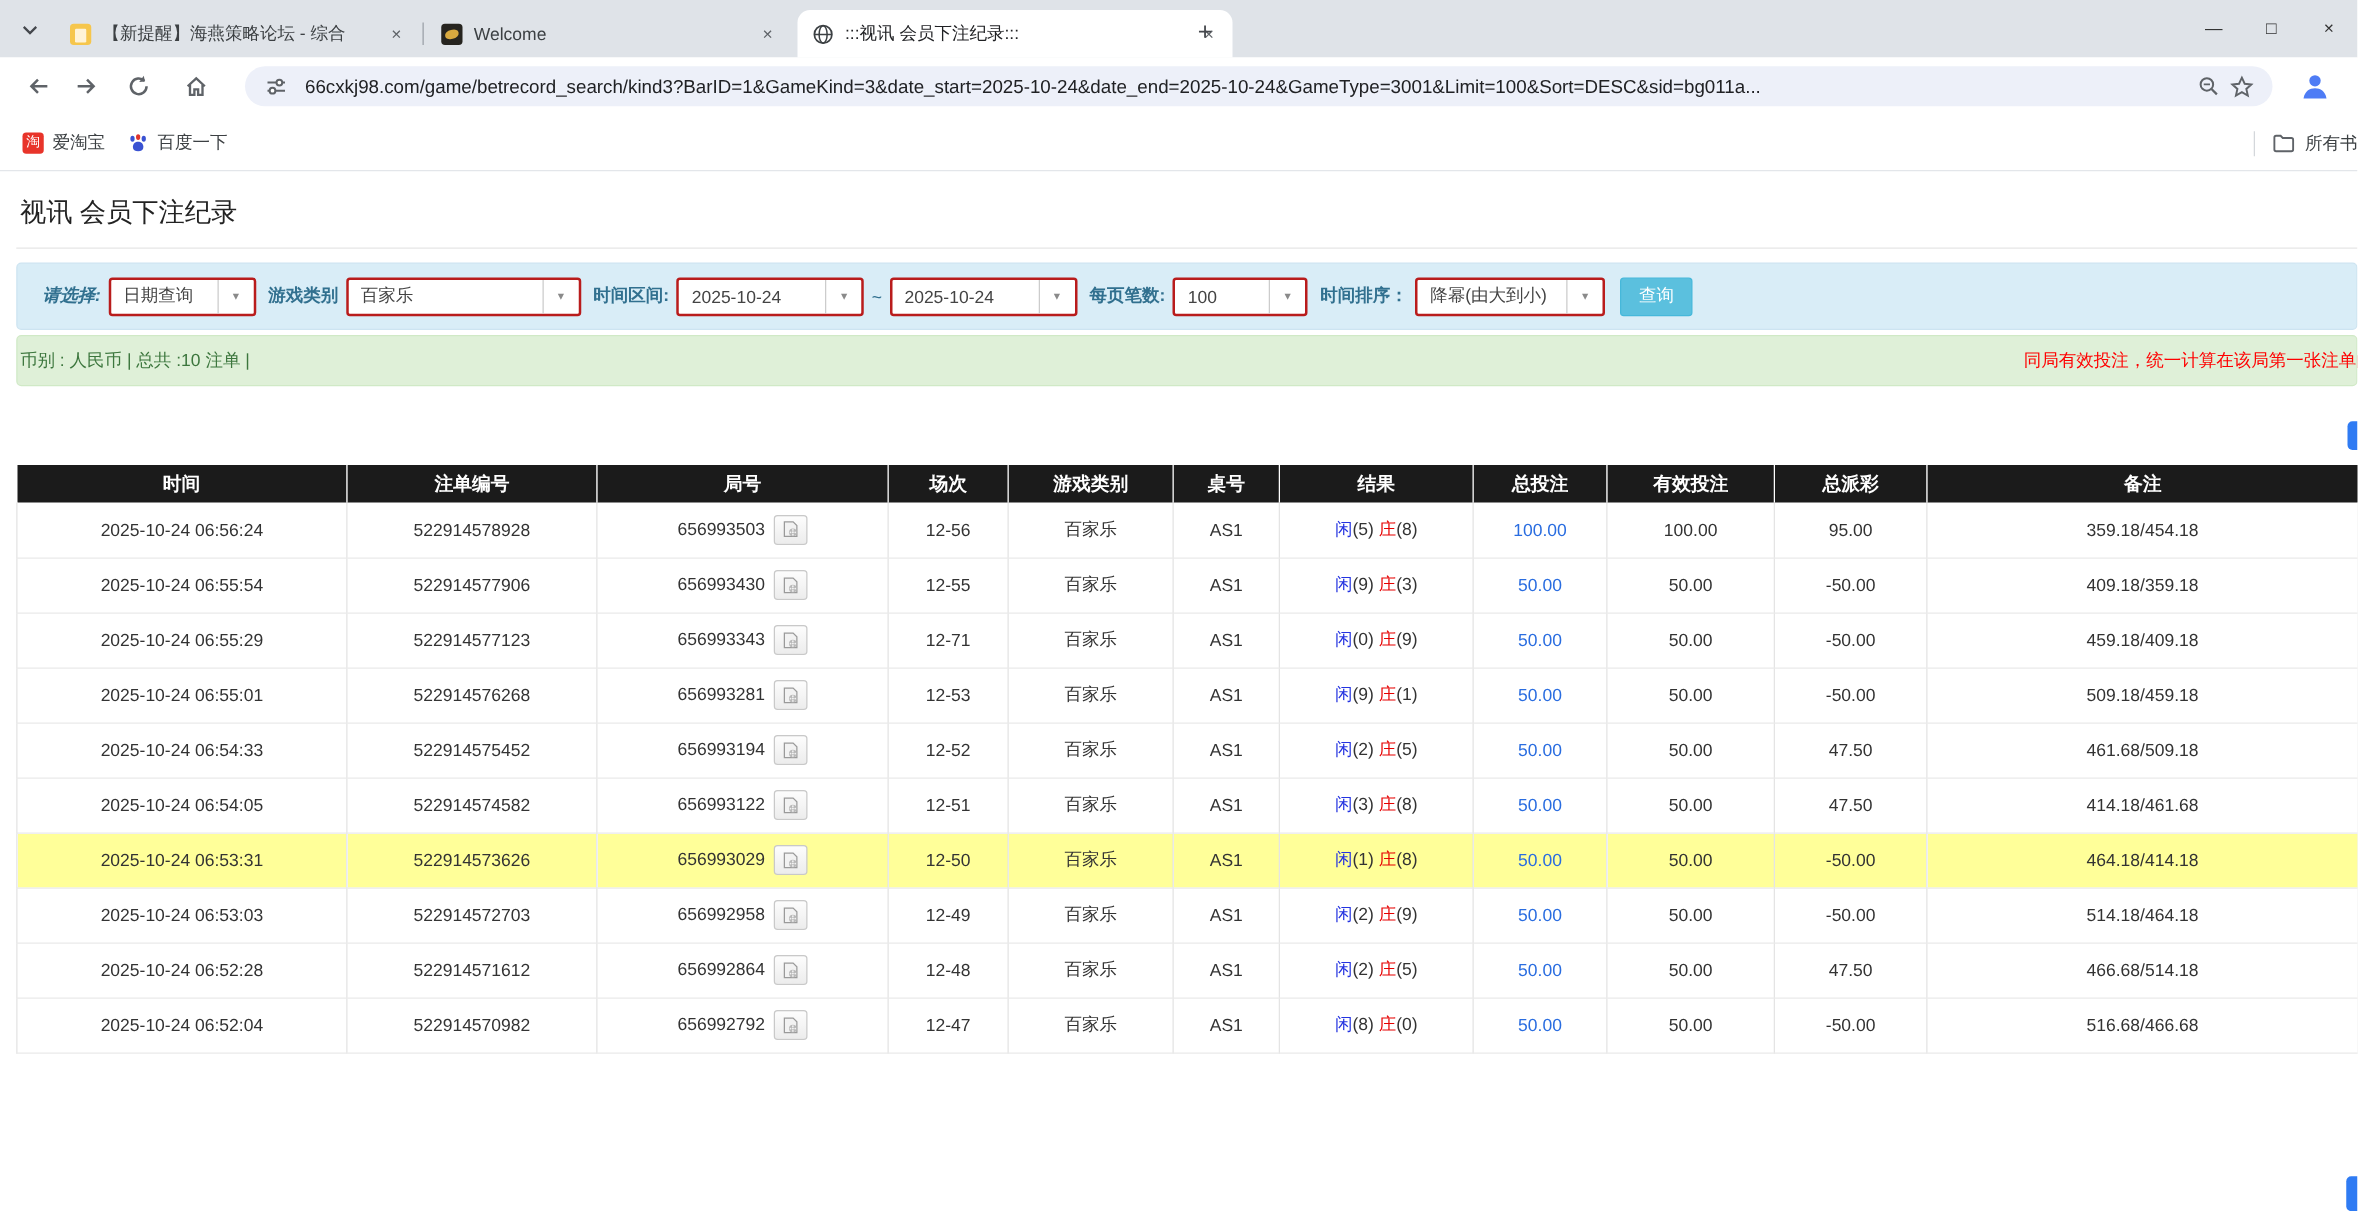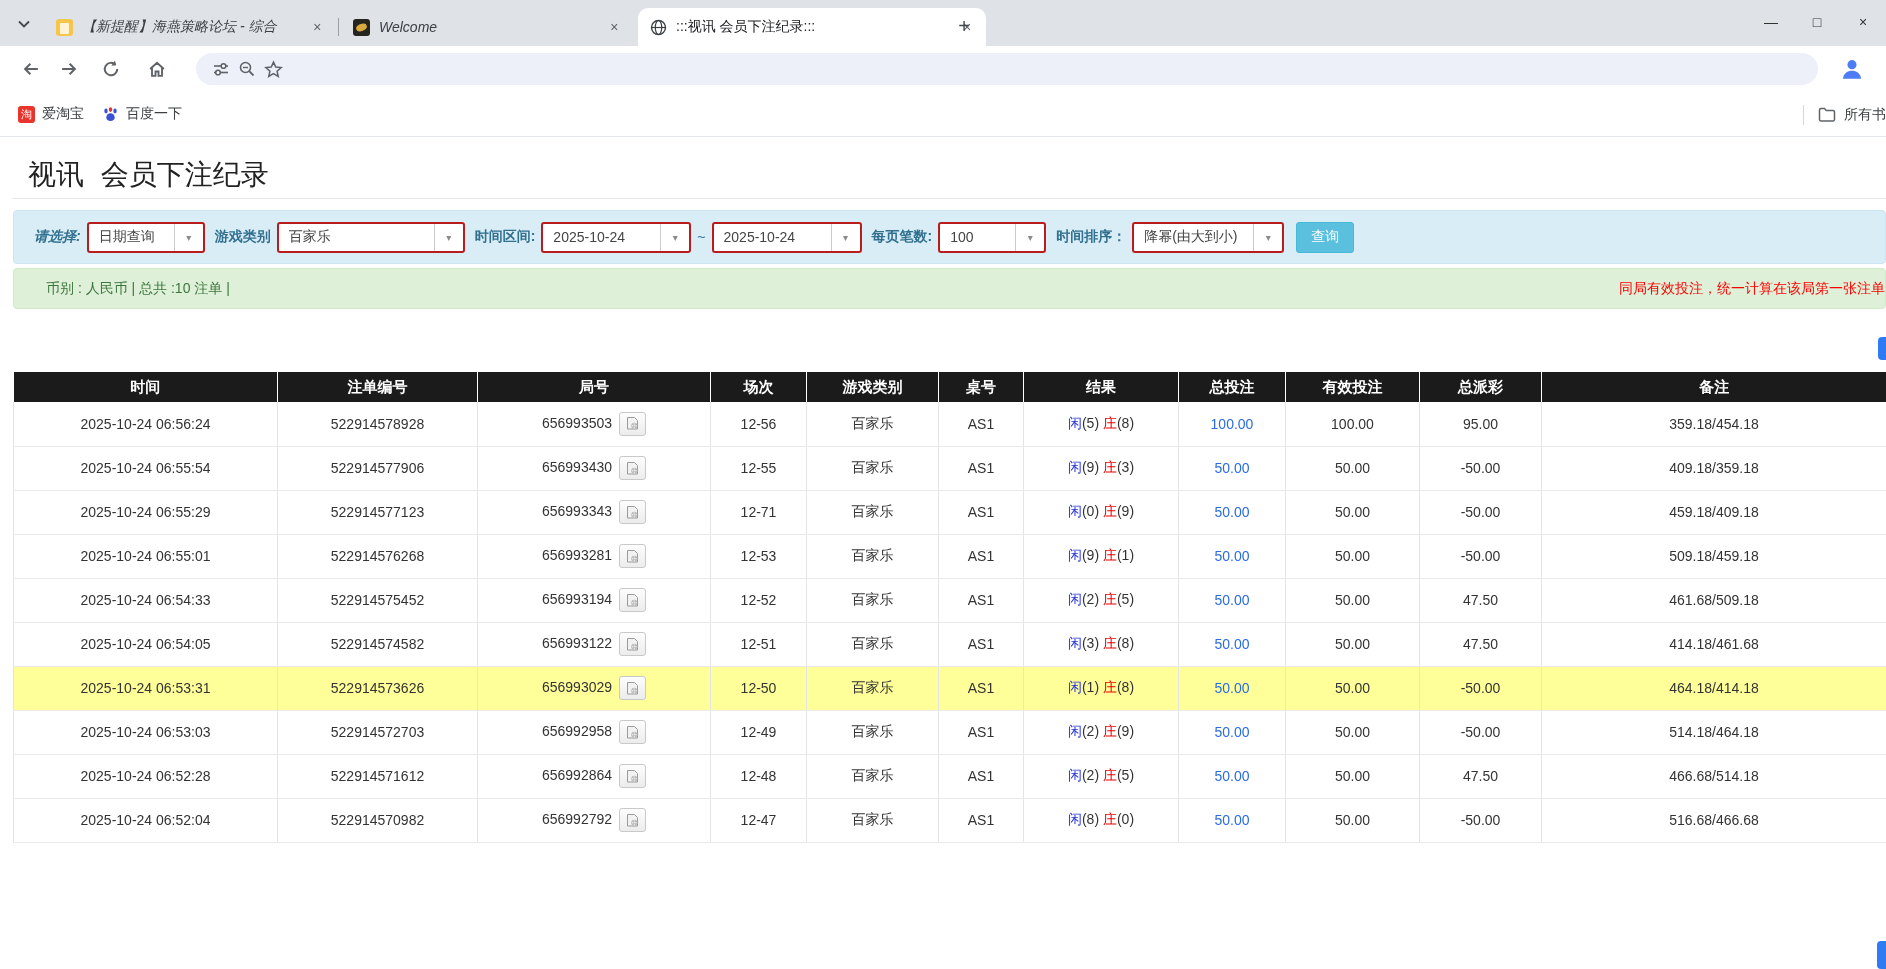--- a/index.html
+++ b/index.html
@@ -10,21 +10,21 @@
   
   .tabstrip { position:absolute; top:0; left:0; width:1886px; height:46px; background:#dfe3e8; }
   .tab-search { position:absolute; left:10px; top:10px; width:28px; height:28px; border-radius:50%;
                 display:flex; align-items:center; justify-content:center; color:#45484d; font-size:13px; cursor:pointer; }
   .tab { position:absolute; top:8px; height:38px; display:flex; align-items:center; padding:0 10px 0 12px;
          font-size:14px; color:#3c4043; }
   .tab .favicon { width:17px; height:17px; margin-right:9px; flex:0 0 auto; }
   .tab .t-title { flex:1; overflow:hidden; white-space:nowrap; }
   .tab .t-close { width:18px; height:18px; border-radius:50%; display:flex; align-items:center; justify-content:center;
                   font-size:14px; color:#5f6368; margin-left:8px; }
-  .tab.inactive { width:292px;font-style:italic; }
+  .tab.inactive { width:292px; }
   .tab.active { background:#fff; border-radius:10px 10px 0 0; top:8px; height:38px; width:348px; color:#202124; }
   .tab-sep { position:absolute; top:18px; width:1px; height:18px; background:#9aa0a6; }
   .newtab-btn { position:absolute; left:950px; top:12px; width:28px; height:28px; border-radius:50%;
                 display:flex; align-items:center; justify-content:center; font-size:20px; color:#45484d; }
   .win-controls { position:absolute; right:0; top:0; height:44px; display:flex; }
   .win-btn { width:46px; height:44px; display:flex; align-items:center; justify-content:center; font-size:14px; color:#333; }
 
   .fav1 { background:#f6c64c; border-radius:3px; position:relative; }
   .fav1::after { content:""; position:absolute; left:4px; top:4px; width:9px; height:11px; background:#fff3d6; border-radius:1px; }
   .fav2 { background:#26241f; border-radius:3px; position:relative; }
@@ -42,37 +42,37 @@
 
   .bookmarks { position:absolute; top:92px; left:0; width:1886px; height:45px; background:#fff;
                border-bottom:1px solid #e3e6ea; display:flex; align-items:center; }
   .bm-item { display:flex; align-items:center; margin-left:18px; font-size:14px; color:#3c4043; white-space:nowrap; }
   .bm-item .bm-ico { width:17px; height:17px; margin-right:7px; }
   .bm-tao { background:#e8342a; border-radius:3px; color:#fff; font-size:11px; line-height:17px; text-align:center; }
   .bm-right { position:absolute; right:-14px; top:0; height:45px; display:flex; align-items:center; font-size:14px; color:#3c4043; }
   .bm-vsep { width:1px; height:20px; background:#d4d7db; margin-right:14px; }
 
   
-  .page-title { position:absolute; left:28px; top:156px; font-size:28px; color:#222;font-family:Liberation Mono, monospace; }
+  .page-title { position:absolute; left:16px; top:156px; font-size:21px; color:#222; }
   .title-rule { position:absolute; left:13px; top:198px; width:1873px; height:1px; background:#e6e6e6; }
 
   .filter-bar { position:absolute; left:13px; top:210px; width:1873px; height:54px; background:#d9edf7;
                 border:1px solid #cde4f1; border-radius:4px; display:flex; align-items:center; padding-left:14px; }
   .flabel { font-size:14px; font-weight:bold; color:#31708f; margin:0 6px 0 10px; white-space:nowrap; }
   .fselect { height:31px; background:#fff; border:2px solid #b91c1c; border-radius:3px; display:flex; align-items:stretch; cursor:pointer; }
   .fselect .sel-text { padding:0 10px; font-size:14px; color:#444; display:flex; align-items:center; white-space:nowrap; flex:1; }
   .fselect .sel-arrow { width:29px; border-left:1px solid #ccc; display:flex; align-items:center; justify-content:center;
                         color:#8a8a8a; font-size:10px; }
   .tilde { color:#31708f; font-size:14px; margin:0 6px; }
   .search-btn { margin-left:12px; height:31px; padding:0 14px; background:#5bc0de; color:#fff; font-size:14px;
                 border:1px solid #46b8da; border-radius:3px; display:flex; align-items:center; cursor:pointer; }
 
   .summary-bar { position:absolute; left:13px; top:268px; width:1873px; height:41px; background:#dff0d8;
                  border:1px solid #d0e9c6; border-radius:4px; display:flex; align-items:center; }
-  .summary-left { font-size:14px; color:#3c763d; margin-left:32px; white-space:nowrap; }
+  .summary-left { font-size:14px; color:#3c763d; margin-left:2px; white-space:nowrap; }
   .summary-note { position:absolute; right:-14px; font-size:14px; color:#f00; white-space:nowrap; }
 
   .scroll-pill-top { position:absolute; right:0; top:337px; width:8px; height:23px; background:#2f7bf3; border-radius:4px 0 0 4px; }
   .scroll-pill-bottom { position:absolute; right:0; top:941px; width:9px; height:28px; background:#2f7bf3; border-radius:4px 0 0 4px; }
 
   
   table.bets { position:absolute; left:13px; top:372px; width:1873px; border-collapse:collapse; table-layout:fixed; }
   table.bets th { background:#1b1b1b; color:#fff; font-size:15px; font-weight:bold; height:30px;
                   border-right:1px solid #fff; text-align:center; }
   table.bets th:last-child { border-right:none; }
@@ -166,20 +166,21 @@
 
   <div class="urlbar">
     <span class="url-icon-right">
       <svg width="18" height="18" viewBox="0 0 18 18">
           <line x1="2" y1="6" x2="16" y2="6" stroke="#5f6368" stroke-width="1.6"></line>
           <circle cx="11.5" cy="6" r="2.3" fill="#fff" stroke="#5f6368" stroke-width="1.6"></circle>
           <line x1="2" y1="12.5" x2="16" y2="12.5" stroke="#5f6368" stroke-width="1.6"></line>
           <circle cx="6" cy="12.5" r="2.3" fill="#fff" stroke="#5f6368" stroke-width="1.6"></circle>
         </svg>
     </span>
+    <span class="url-text">66cxkj98.com/game/betrecord_search/kind3?BarID=1&amp;GameKind=3&amp;date_start=2025-10-24&amp;date_end=2025-10-24&amp;GameType=3001&amp;Limit=100&amp;Sort=DESC&amp;sid=bg011a...</span>
     <span class="url-icon-right">
       <svg width="18" height="18" viewBox="0 0 18 18">
           <circle cx="7.5" cy="7.5" r="5" fill="none" stroke="#5f6368" stroke-width="1.6"></circle>
           <line x1="11.2" y1="11.2" x2="15.5" y2="15.5" stroke="#5f6368" stroke-width="1.8"></line>
           <line x1="5" y1="7.5" x2="10" y2="7.5" stroke="#5f6368" stroke-width="1.4"></line>
         </svg>
     </span>
     <span class="url-icon-right">
       <svg width="19" height="19" viewBox="0 0 16 16">
           <path d="M8 1.8 L9.9 5.9 L14.4 6.4 L11 9.4 L12 13.8 L8 11.5 L4 13.8 L5 9.4 L1.6 6.4 L6.1 5.9 Z" fill="none" stroke="#5f6368" stroke-width="1.3"></path>

